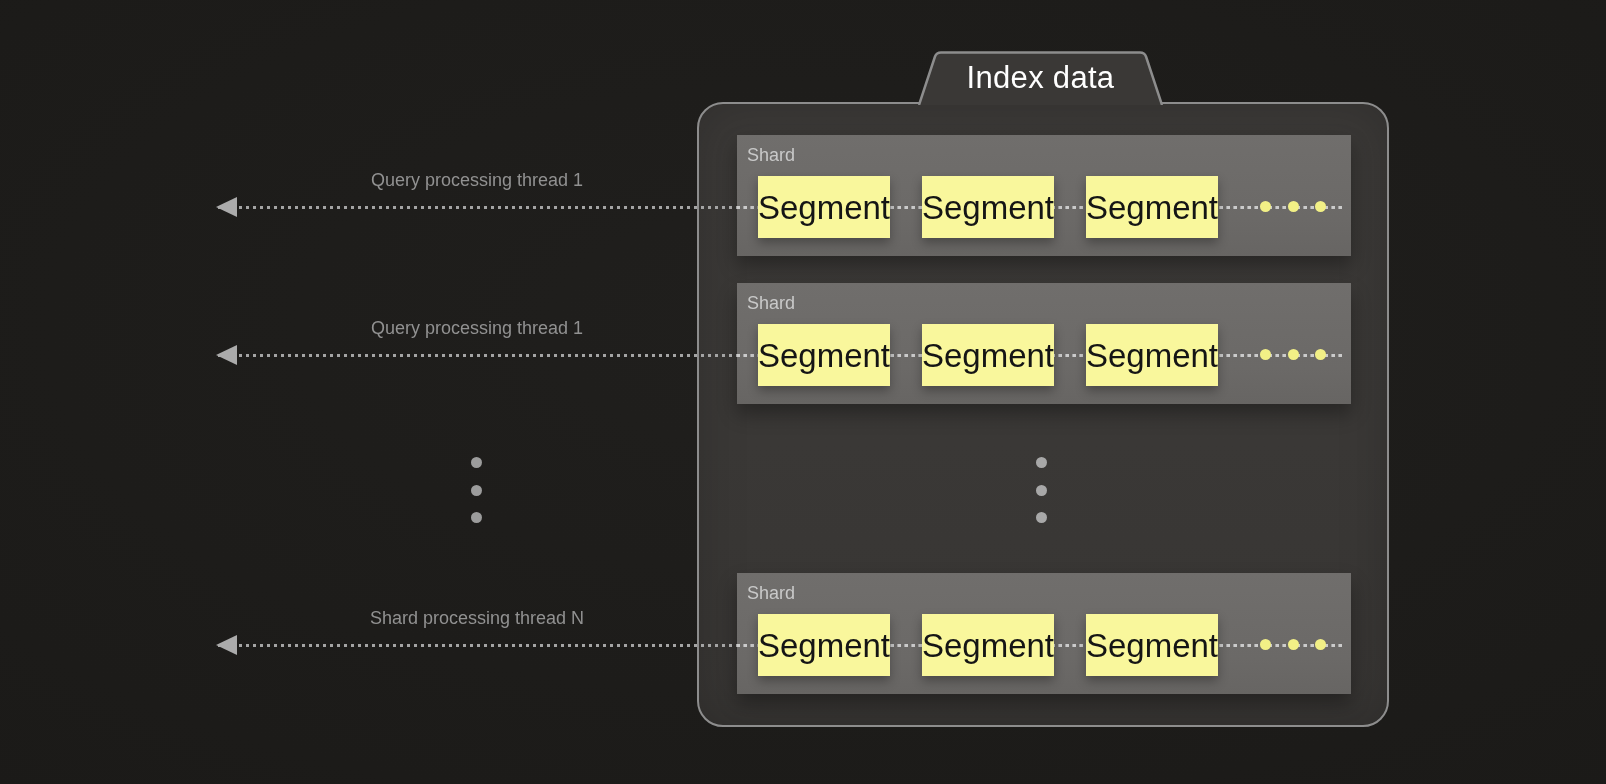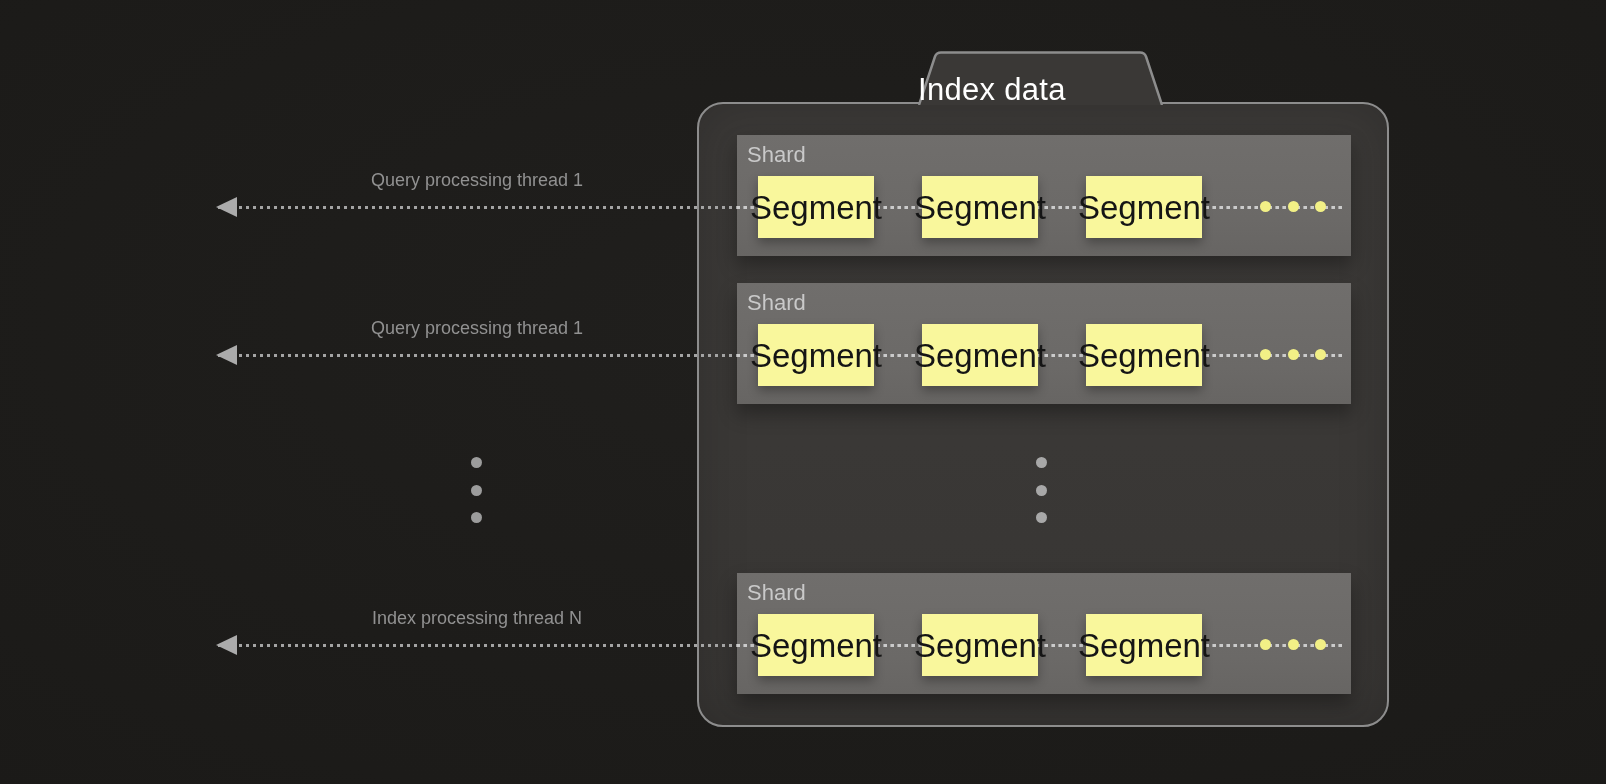--- a/index.html
+++ b/index.html
@@ -13,41 +13,41 @@
   
   .panel {
     position:absolute; left:697px; top:102px; width:692px; height:625px;
     border:2.5px solid #8d8d8d; border-radius:26px;
     background:linear-gradient(180deg,#3b3937 0%,#3a3836 55%,#373533 100%);
     box-shadow: inset 0 0 50px rgba(0,0,0,0.18);
   }
   .tab-shape { position:absolute; left:918px; top:51px; width:245px; height:54px; }
   .tab-label {
     position:absolute; left:918px; top:62px; width:245px; height:32px;
-    text-align:left; line-height:32px;
-    color:#ffffff; font-size:31px; font-weight:500; letter-spacing:0.3px;margin-top:12px;
+    text-align:center; line-height:32px;
+    color:#ffffff; font-size:31px; font-weight:500; letter-spacing:0.3px;
   }
 
   
   .row { position:absolute; inset:0; pointer-events:none; }
   .row.r0 { --ly:207; --st:135; }
   .row.r1 { --ly:355; --st:283; }
   .row.r2 { --ly:645; --st:573; }
   .row > div { position:absolute; }
 
   .shard {
     left:737px; width:614px; height:121px;
     top:calc(var(--st) * 1px);
     background:linear-gradient(180deg,#706e6c 0%,#6b6967 70%,#676563 100%);
     box-shadow: 0 10px 18px rgba(0,0,0,0.32);
     z-index:2;
   }
   .shard-label {
     position:absolute; left:10px; top:6px;
-    color:#c9c9c9; font-size:22px; line-height:28px;text-align:center;
+    color:#c9c9c9; font-size:18px; line-height:28px;text-align:center;
   }
 
   .thread-line {
     left:218px; width:1127px; height:3px;
     top:calc((var(--ly) - 1) * 1px);
     background:repeating-linear-gradient(90deg,#a4a4a4 0 3px,transparent 3px 7px);
     z-index:3;
   }
   .thread-line-bright {
     left:737px; width:608px; height:3px;
@@ -65,21 +65,21 @@
   }
   .thread-label {
     left:217px; width:520px; height:30px;
     top:calc((var(--ly) - 42) * 1px);
     text-align:center; line-height:30px;
     color:#919191; font-size:18px;
     z-index:4;
   }
 
   .segment {
-    width:116px; height:62px;
+    width:132px; height:62px;
     top:calc((var(--ly) - 31) * 1px);
     background:#f9f79c;
     box-shadow:0 5px 10px rgba(0,0,0,0.30);
     display:flex; align-items:center; justify-content:center;
     z-index:4;
   }
   .segment span { color:#151515; font-size:33px; line-height:33px; }
   .segment.s0 { left:758px; }
   .segment.s1 { left:922px; }
   .segment.s2 { left:1086px; }
@@ -159,21 +159,21 @@
       </div>
   </div>
 
   <div class="row r2">
     <div class="shard">
       <div class="shard-label">Shard</div>
     </div>
     <div class="thread-line"></div>
     <div class="thread-line-bright"></div>
     <div class="arrow-head"></div>
-    <div class="thread-label">Index processing thread N</div>
+    <div class="thread-label">Shard processing thread N</div>
     <div class="segment s0">
         <span>Segment</span>
       </div>
     <div class="segment s1">
         <span>Segment</span>
       </div>
     <div class="segment s2">
         <span>Segment</span>
       </div>
     <div class="ydots">

